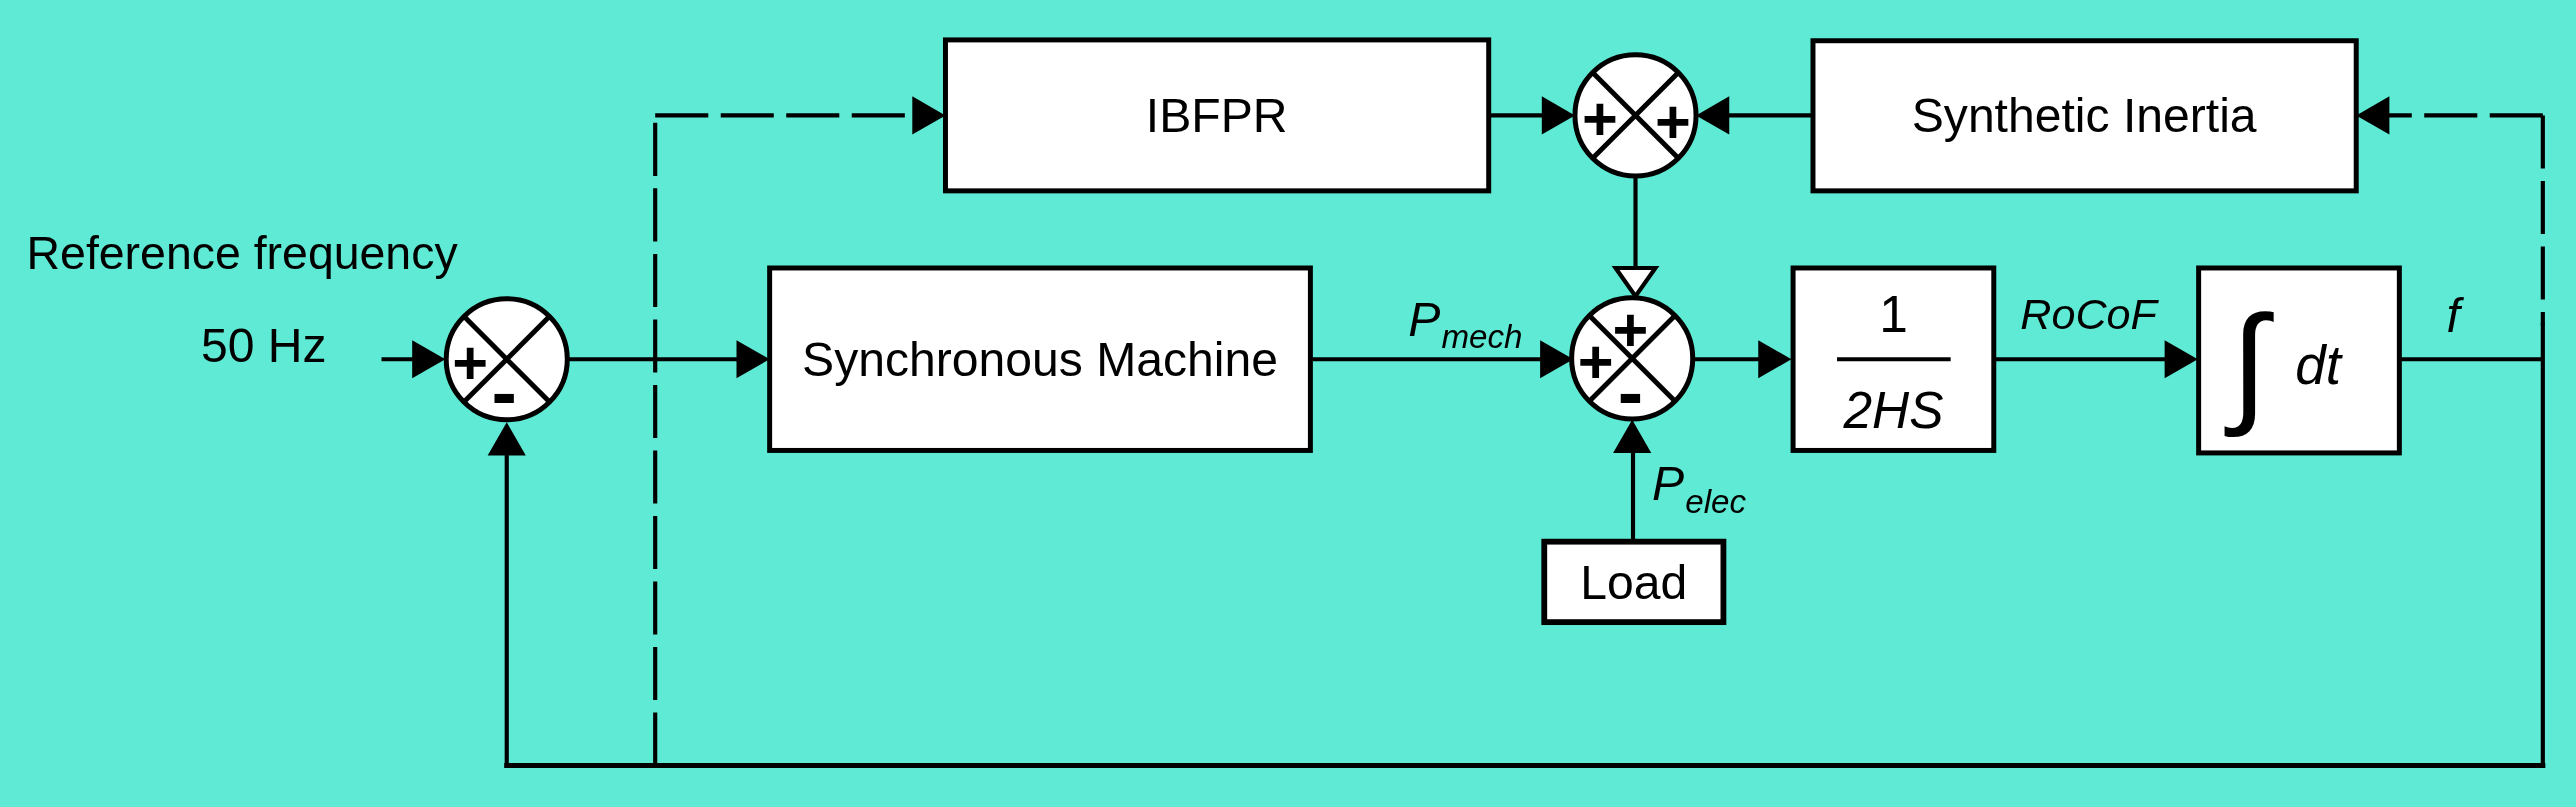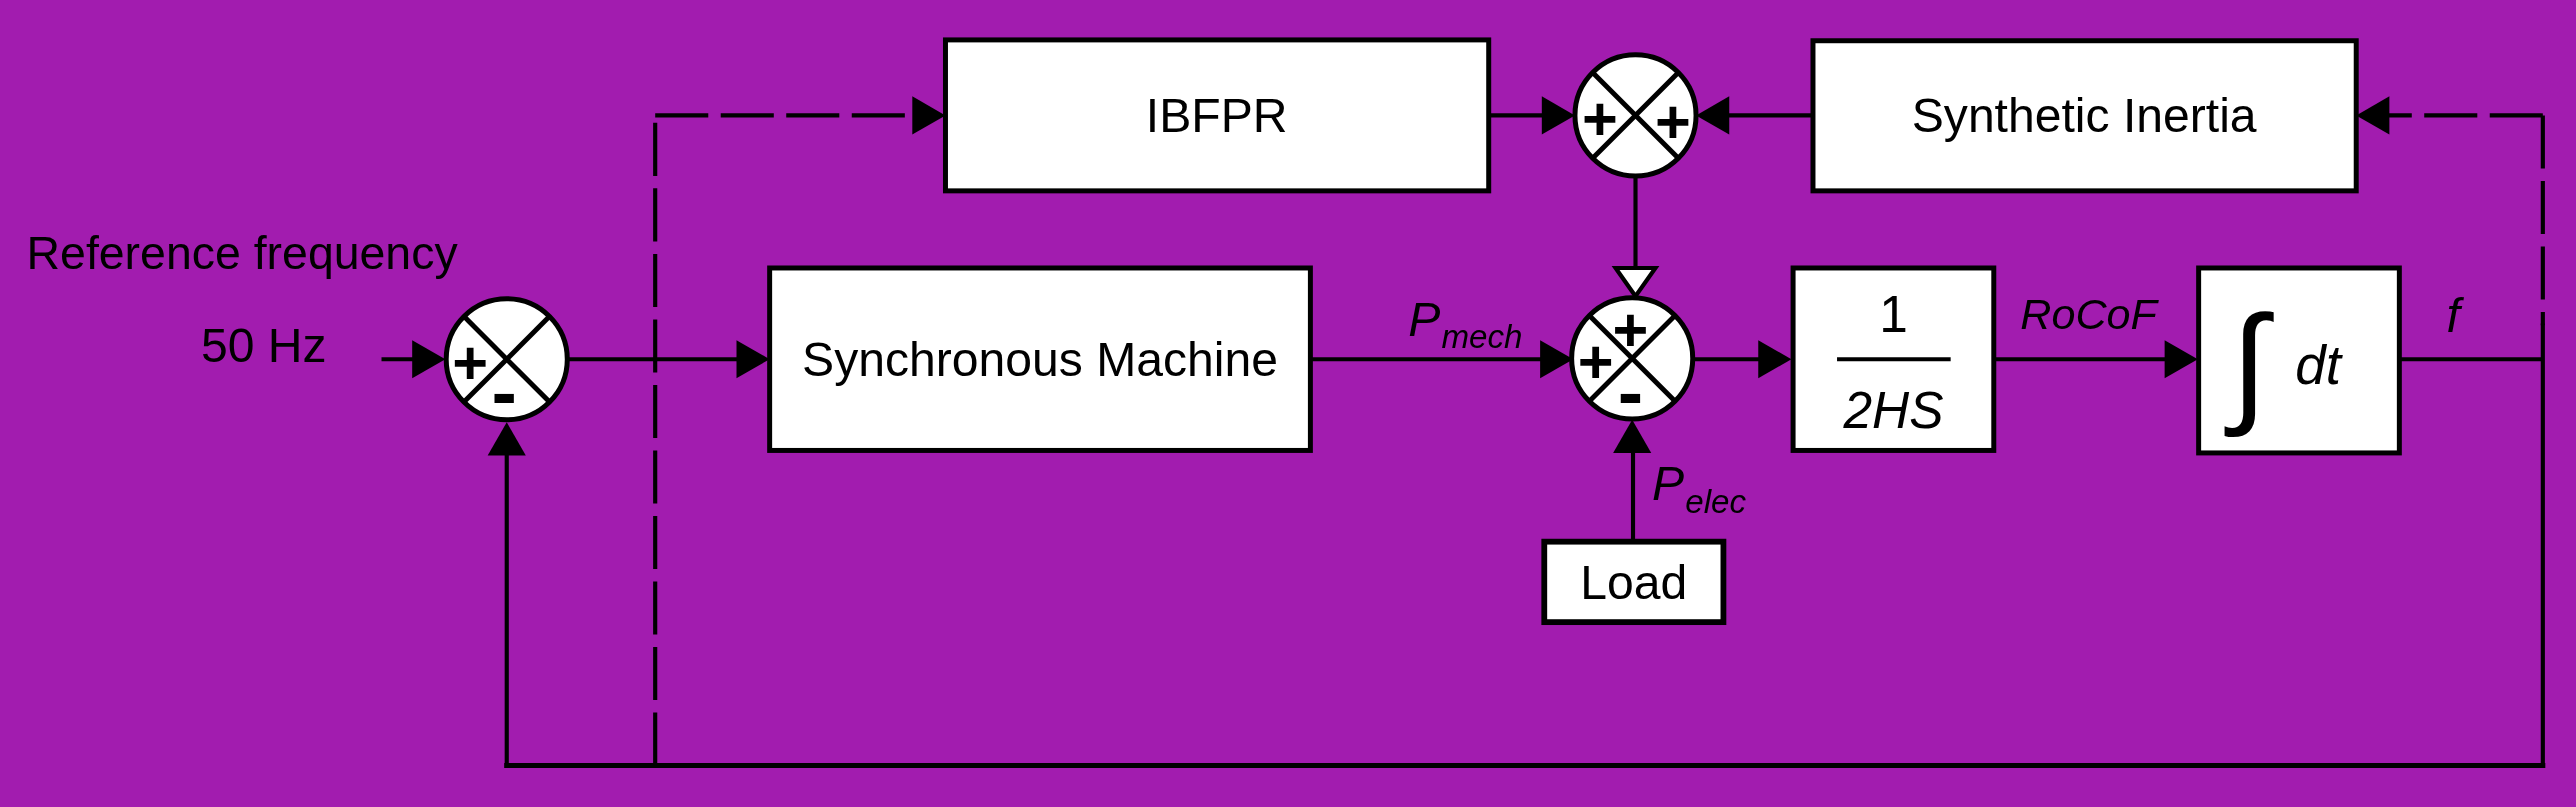--- a/index.html
+++ b/index.html
@@ -1,16 +1,16 @@
 <!DOCTYPE html>
 <html style="font-size:13.3px"><head>
 <meta charset="utf-8">
 <style>
   html,body{margin:0;padding:0;background:#ffffff;}
-  #stage{position:relative;width:2576px;height:808px;background:#a21caf;overflow:hidden;
+  #stage{position:relative;width:2576px;height:808px;background:#5eead4;overflow:hidden;
          font-family:"Liberation Sans", sans-serif;}
   svg{position:absolute;left:0;top:0;}
   text{fill:#000;}
   .lbl{font-family:"Liberation Sans", sans-serif;}
   .it{font-style:italic;}
 </style>
 </head>
 <body>
 
 <div id="stage">

